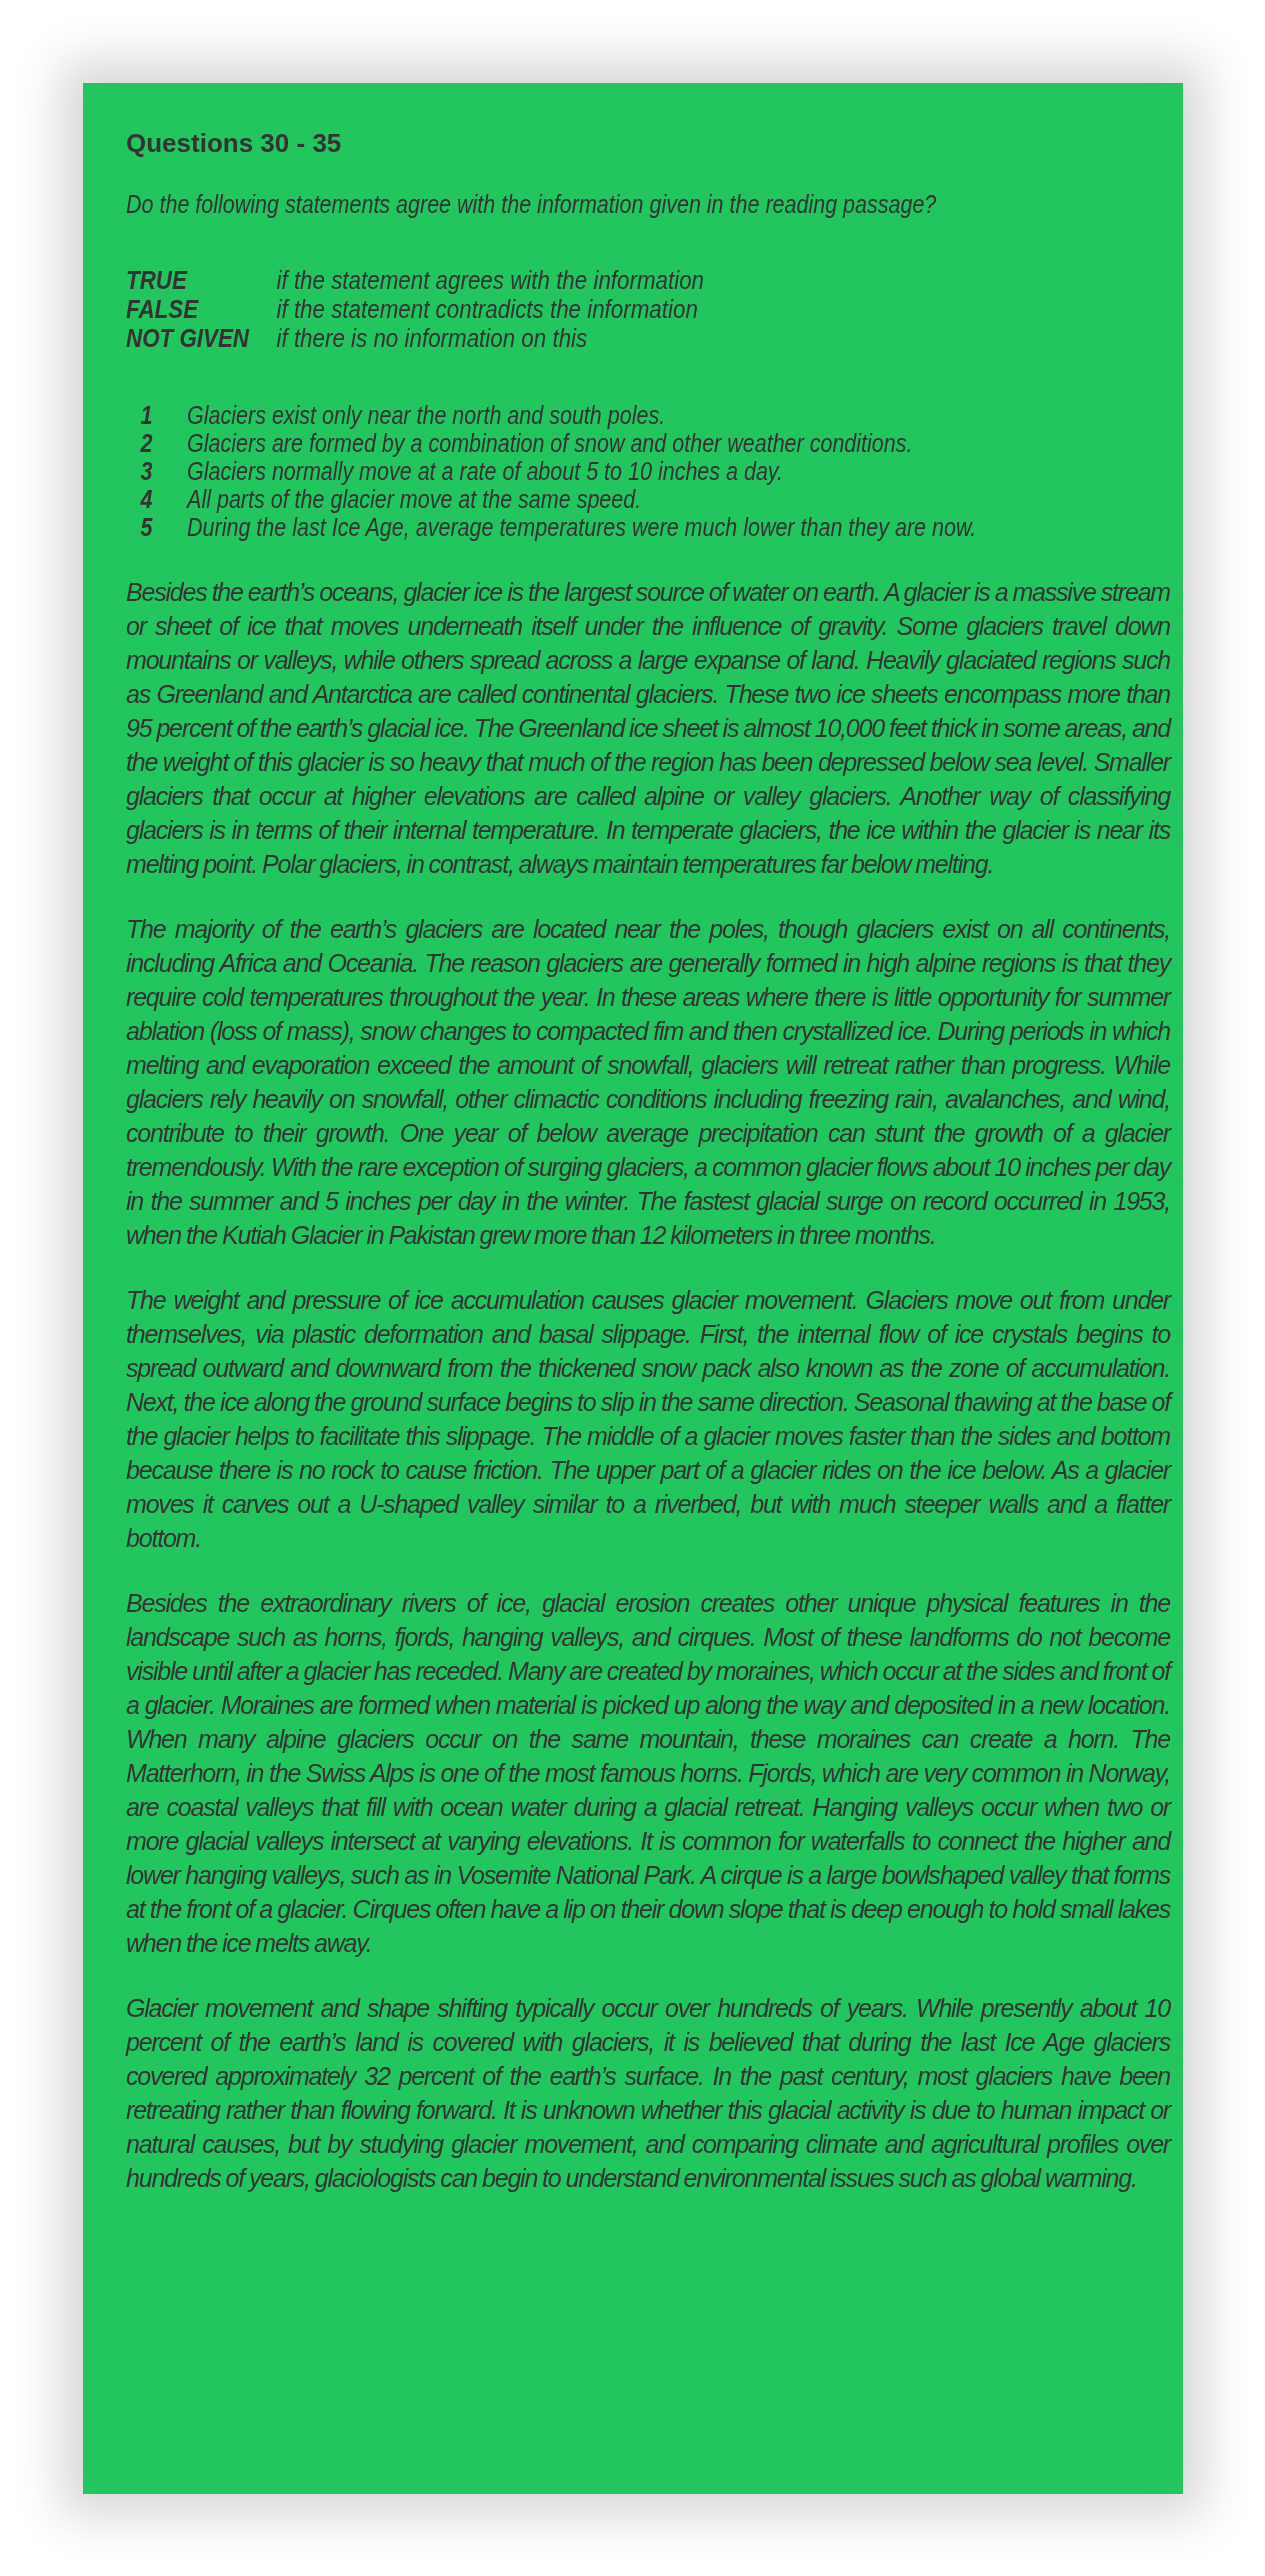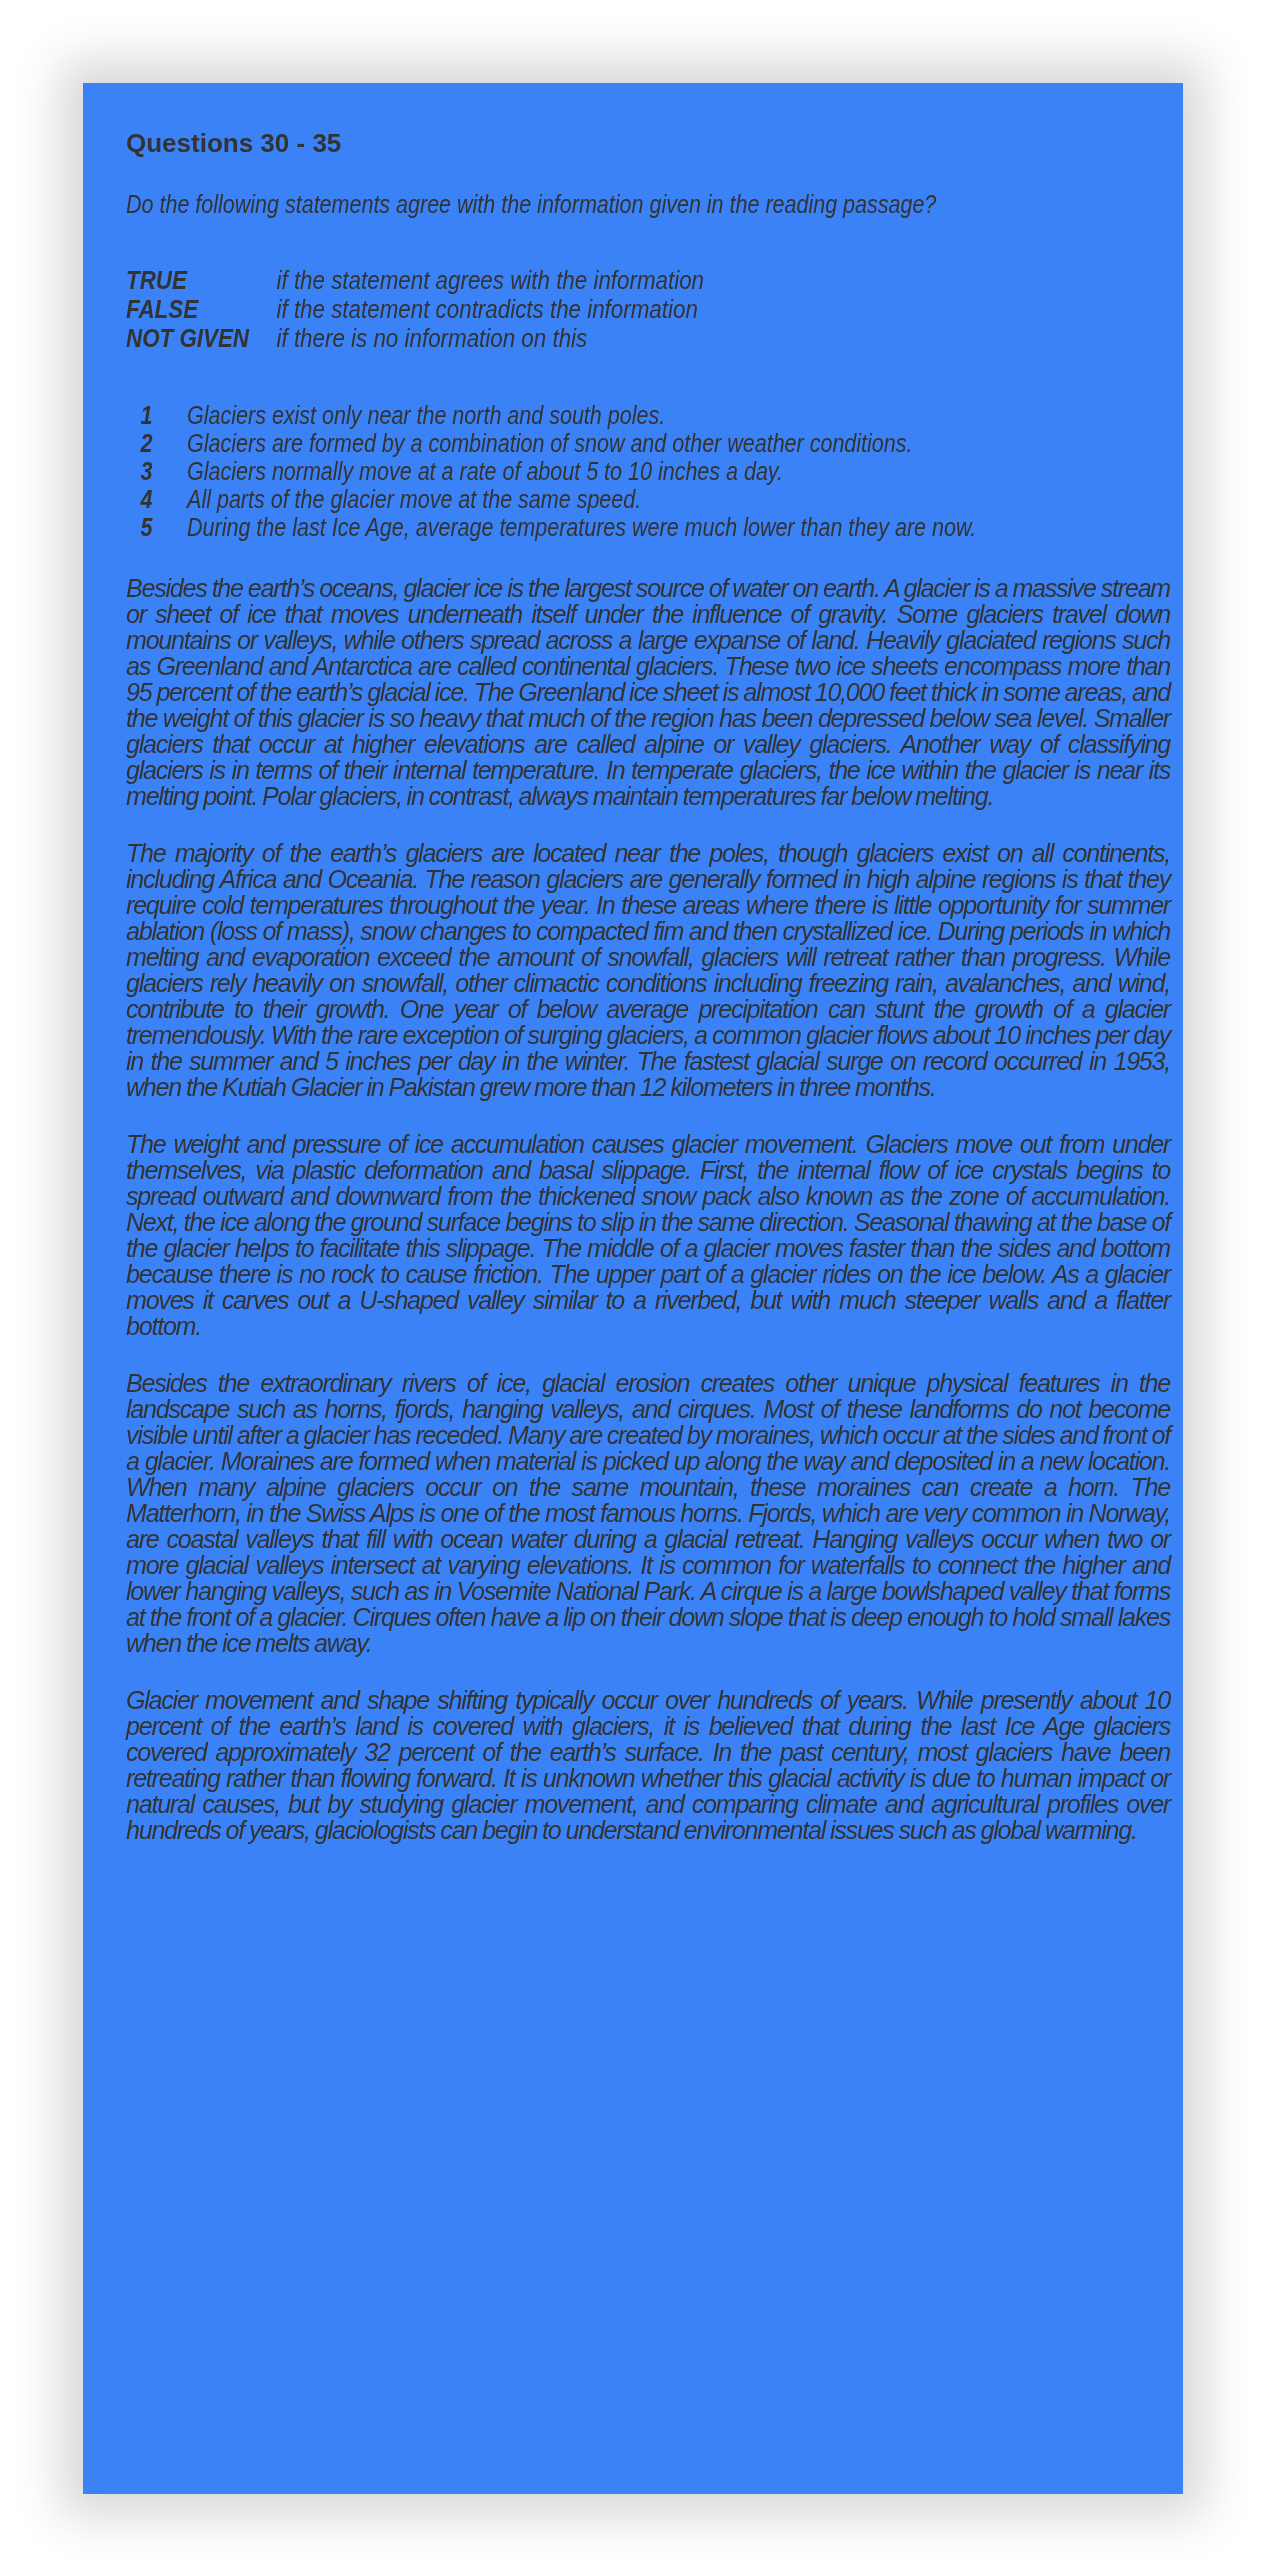--- a/index.html
+++ b/index.html
@@ -14,21 +14,21 @@
       overflow: hidden;
       font-family: "Liberation Sans", "DejaVu Sans", sans-serif;
       color: #333333;
     }
     .page {
       position: absolute;
       left: 83px;
       top: 83px;
       width: 1100px;
       height: 2411px;
-      background: #3b82f6;
+      background: #22c55e;
       box-shadow: 0 0 46px 21.6px rgba(0,0,0,0.16);
       box-sizing: border-box;
       padding: 43px 37px 0 43px;
     }
     .heading {
       margin: 0;
       font-weight: bold;
       font-size: 26px;
       line-height: 34px;
       letter-spacing: 0px;
@@ -89,21 +89,21 @@
       font-style: italic;
     }
     .passage {
       margin-top: 34px;
       width: 1044px;
     }
     .para {
       margin: 0 0 31px 0;
       font-style: italic;
       font-size: 25px;
-      line-height: 26px;
+      line-height: 34px;
       text-align: justify;
       letter-spacing: -1.2px;
       word-spacing: -0.8px;
       color: #333333;
     }
   </style>
 </head>
 <body>
 
 <div class="page">

